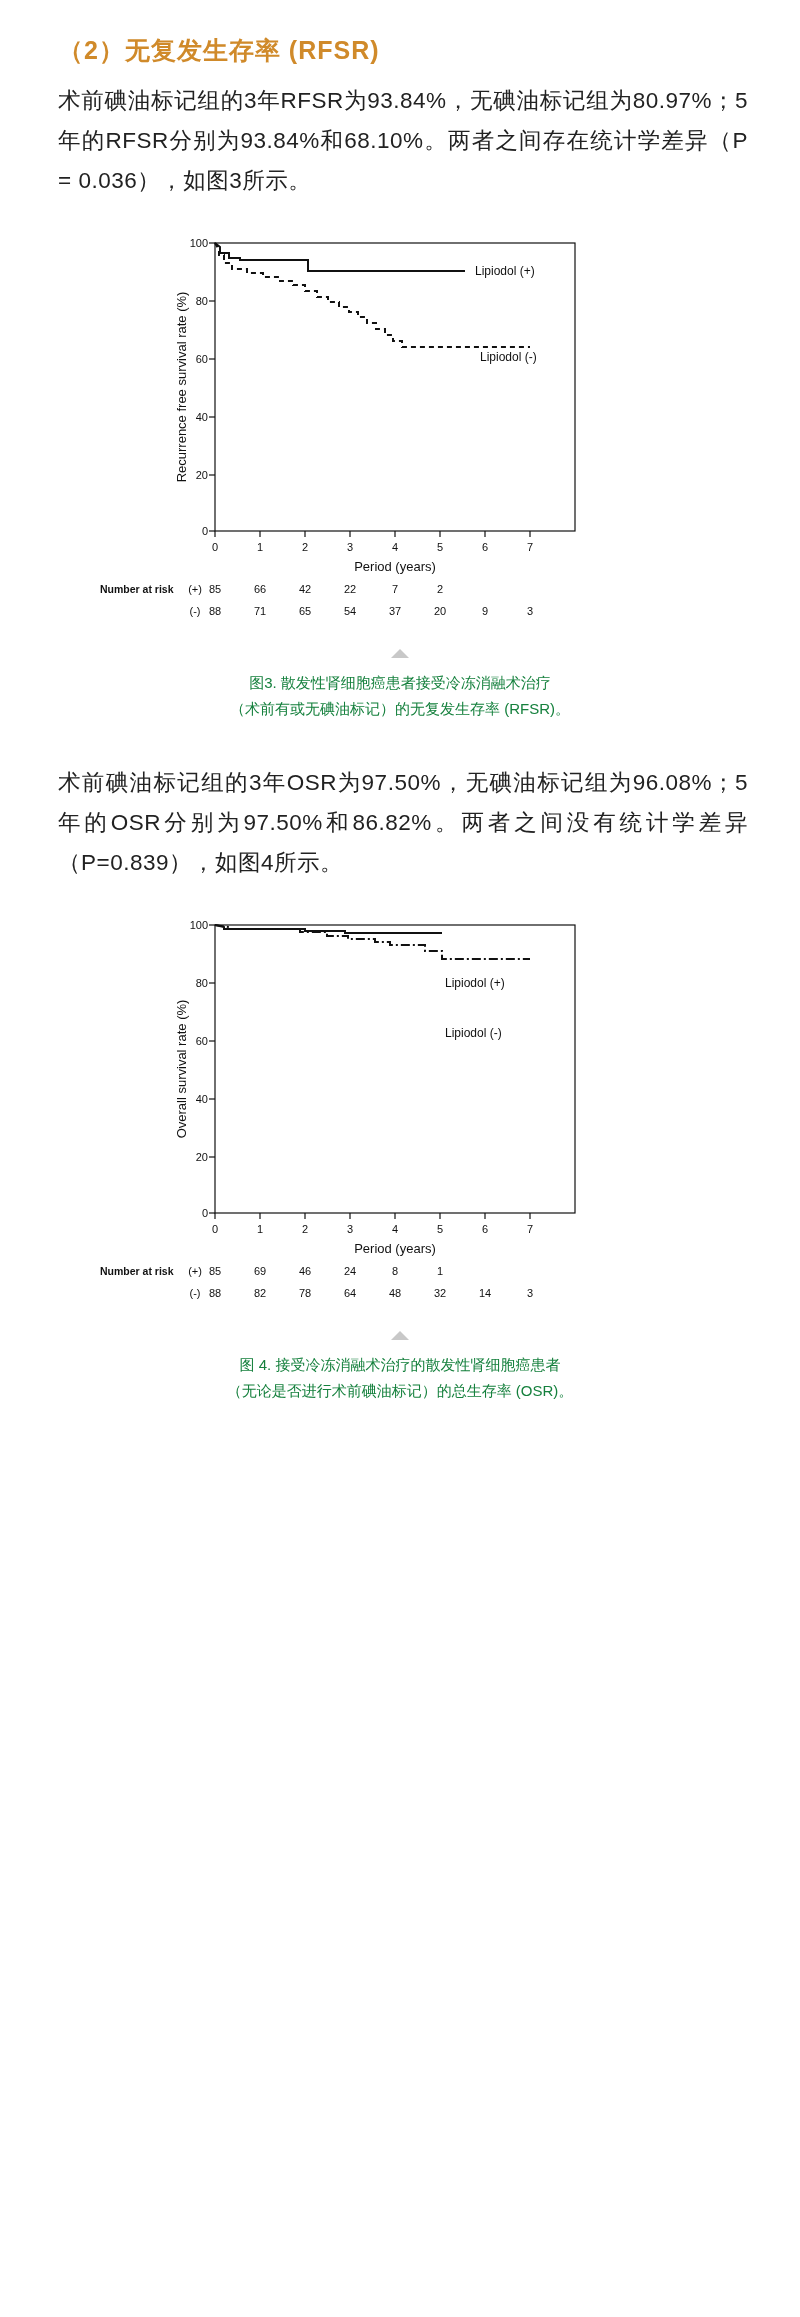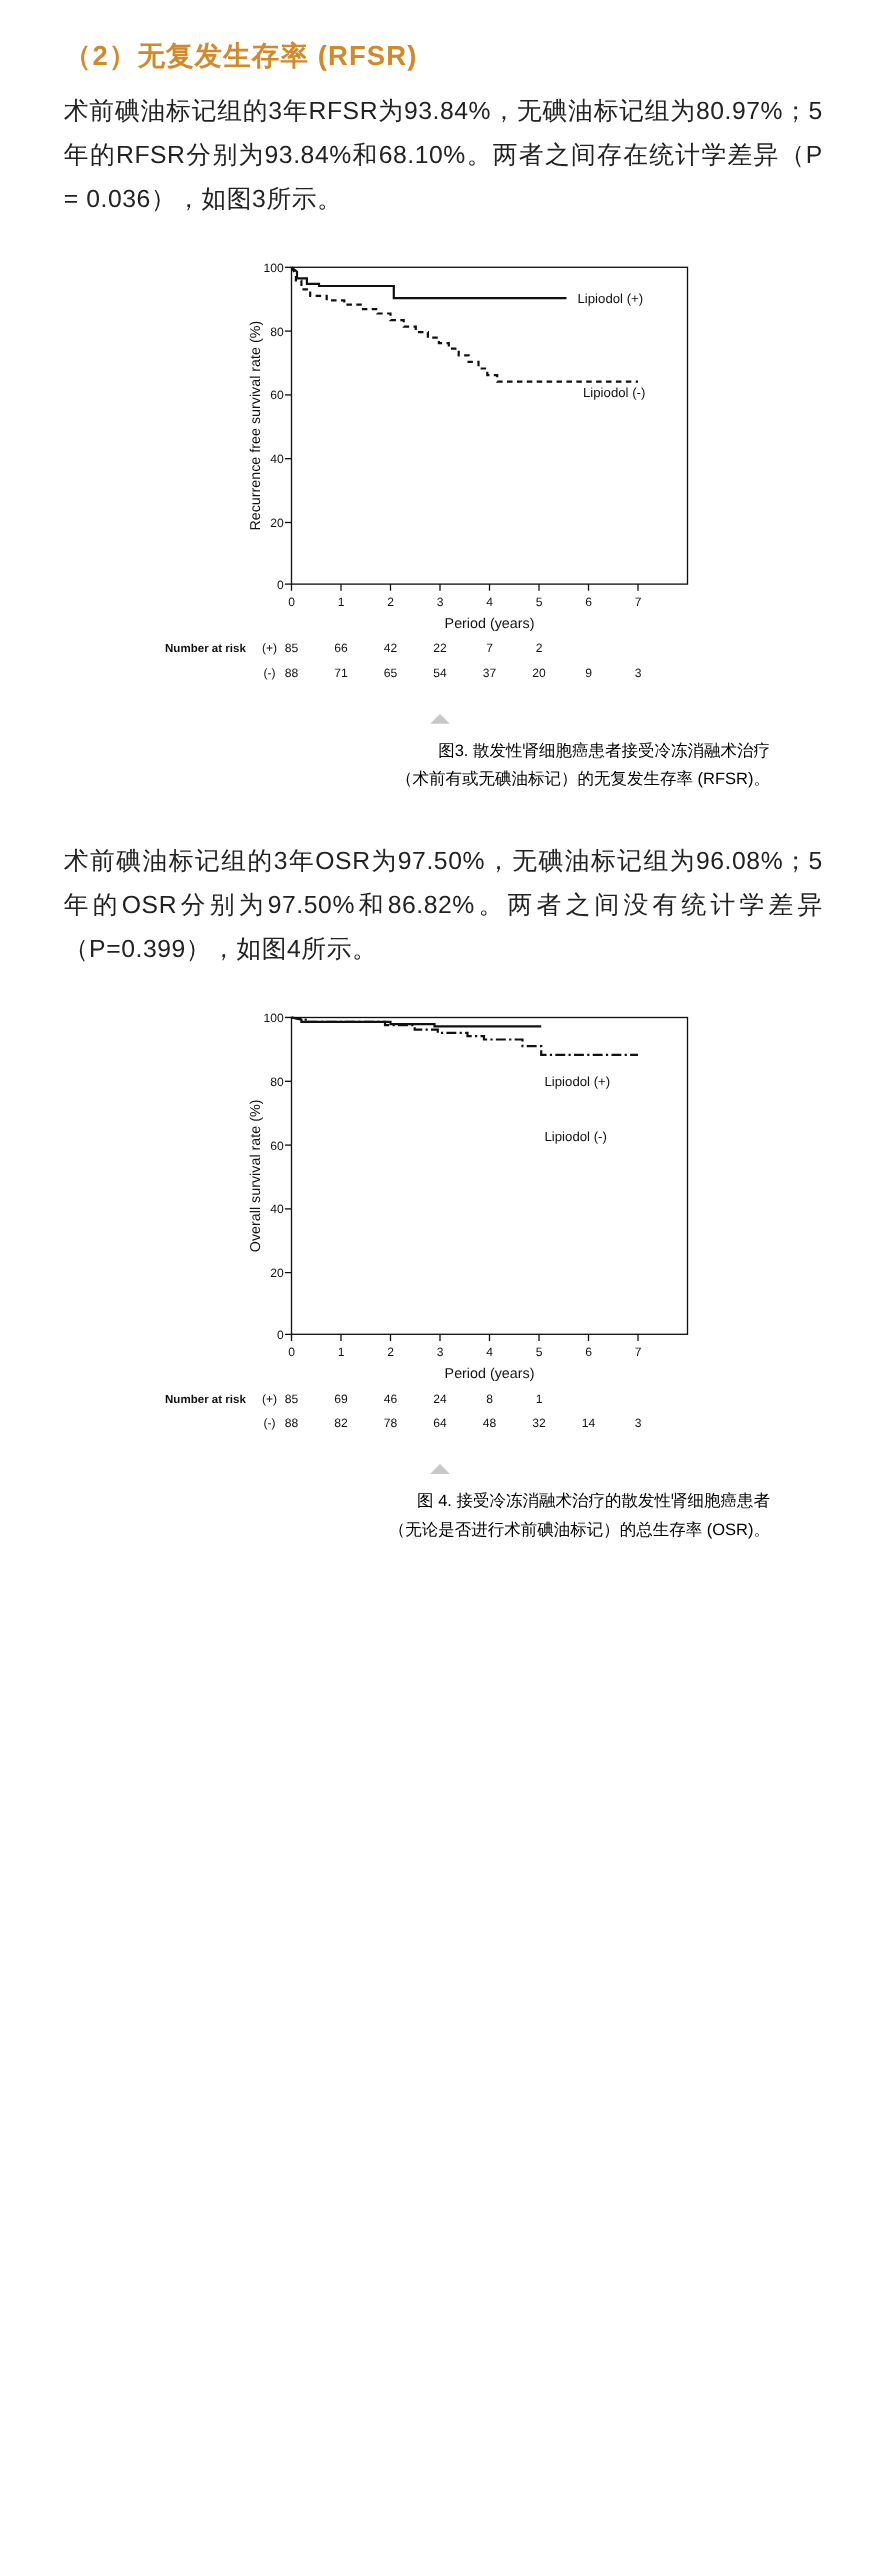--- a/index.html
+++ b/index.html
@@ -32,27 +32,27 @@
     letter-spacing: 0.5px;
     text-align: justify;
     padding: 0 12px 0 18px;
     margin: 0;
   }
   .figure-block {
     padding: 30px 0 0 0;
   }
   .figure-svg-wrap {
     display: flex;
-    justify-content: flex-end;
+    justify-content: center;
   }
   .fig-caption {
-    text-align: right;
+    text-align: center;
     font-size: 15px;
     line-height: 1.75;
-    color: #000000;
+    color: #15803d;
     padding: 0 60px;
     margin-top: 6px;
   }
   .caret {
     display: block;
     width: 0; height: 0;
     margin: 18px auto 12px auto;
     border-left: 9px solid transparent;
     border-right: 9px solid transparent;
     border-bottom: 9px solid #c8c8c8;
@@ -155,21 +155,21 @@
 
     <div class="fig-caption">
       <div>图3. 散发性肾细胞癌患者接受冷冻消融术治疗</div>
       <div>（术前有或无碘油标记）的无复发生存率 (RFSR)。</div>
     </div>
   </div>
 
   <div class="spacer-md"></div>
 
 
-  <p class="body-text">术前碘油标记组的3年OSR为97.50%，无碘油标记组为96.08%；5年的OSR分别为97.50%和86.82%。两者之间没有统计学差异 （P=0.399），如图4所示。</p>
+  <p class="body-text">术前碘油标记组的3年OSR为97.50%，无碘油标记组为96.08%；5年的OSR分别为97.50%和86.82%。两者之间没有统计学差异 （P=0.839），如图4所示。</p>
 
   <div class="figure-block">
     <div class="figure-svg-wrap">
       <svg width="620" height="400" viewBox="0 0 620 400">
         <rect x="125" y="12" width="360" height="288" fill="none" stroke="#111" stroke-width="1.2"></rect>
         <g font-size="11" fill="#111" font-family="Liberation Sans, sans-serif">
           <text x="118" y="16" text-anchor="end">100</text>
           <text x="118" y="74" text-anchor="end">80</text>
           <text x="118" y="132" text-anchor="end">60</text>
           <text x="118" y="190" text-anchor="end">40</text>

